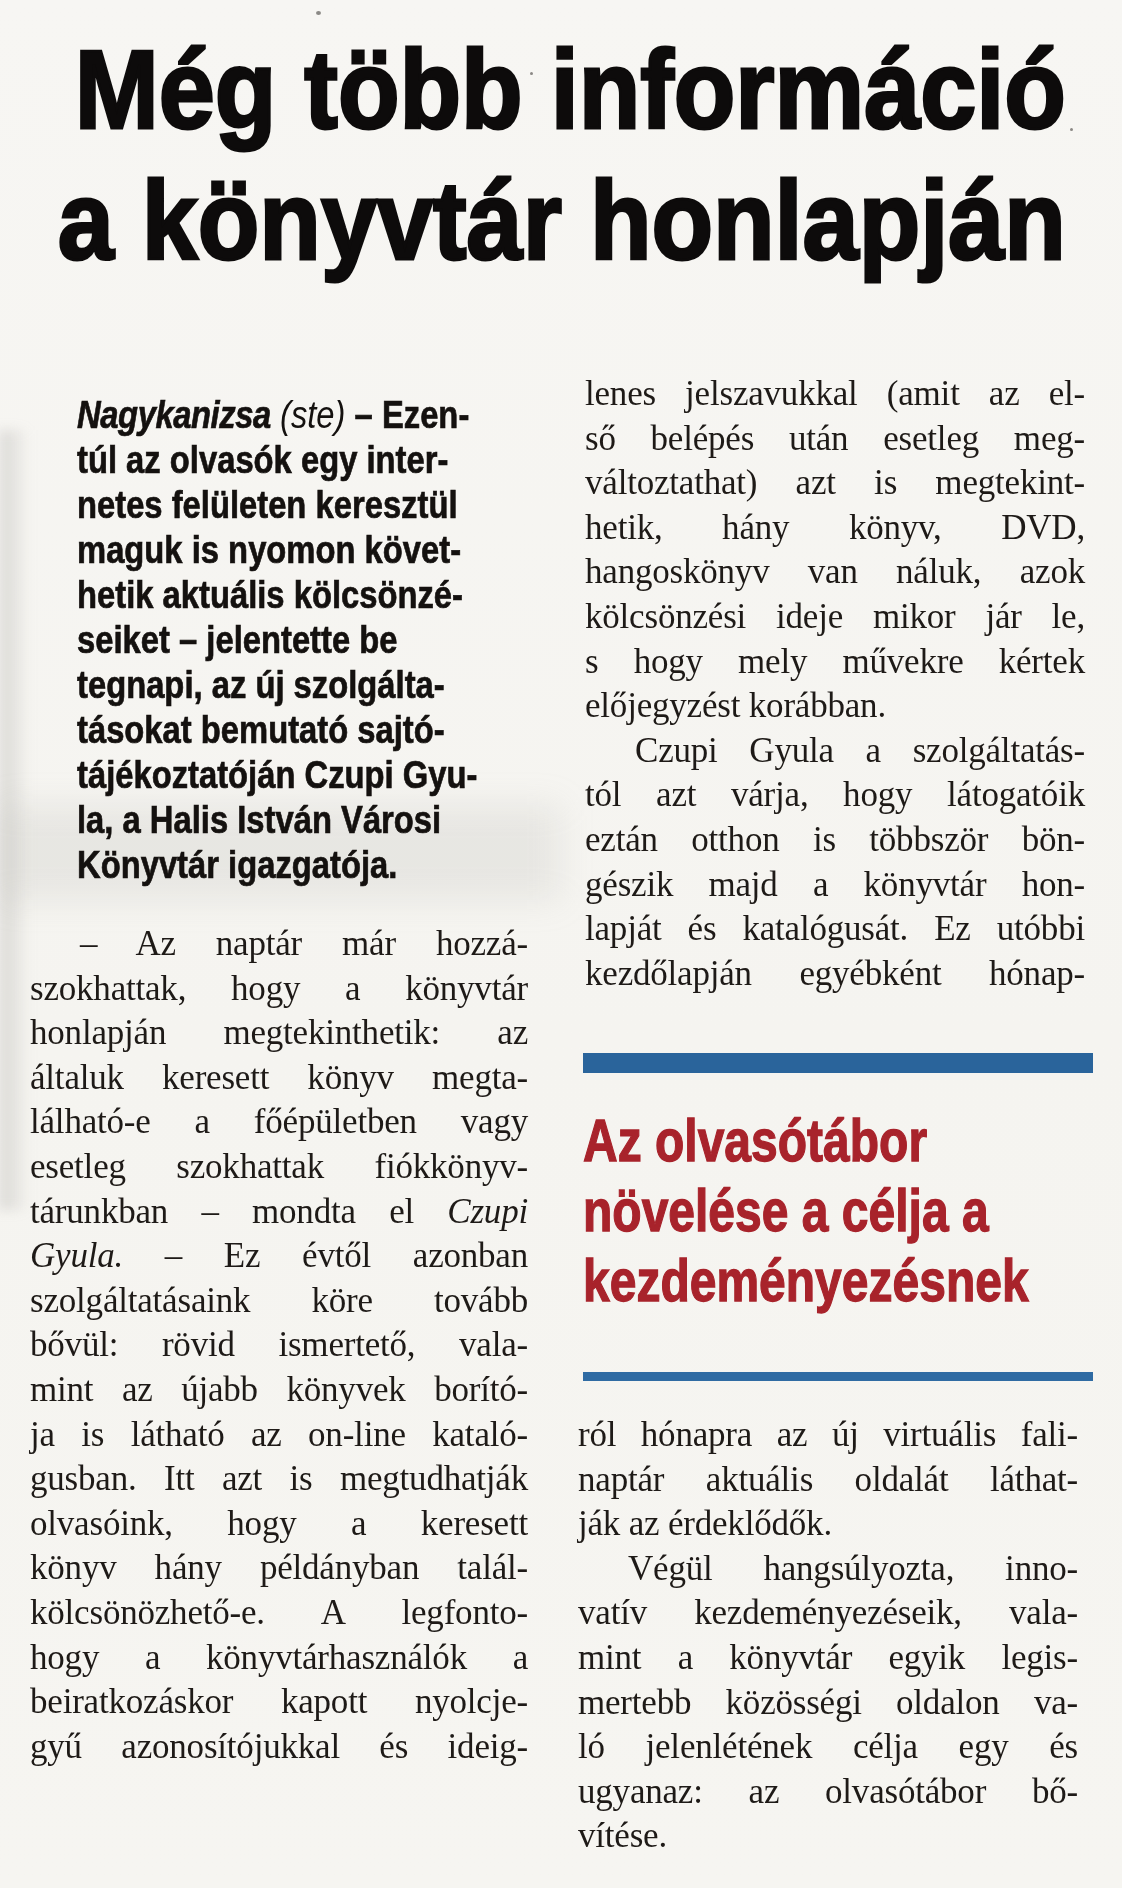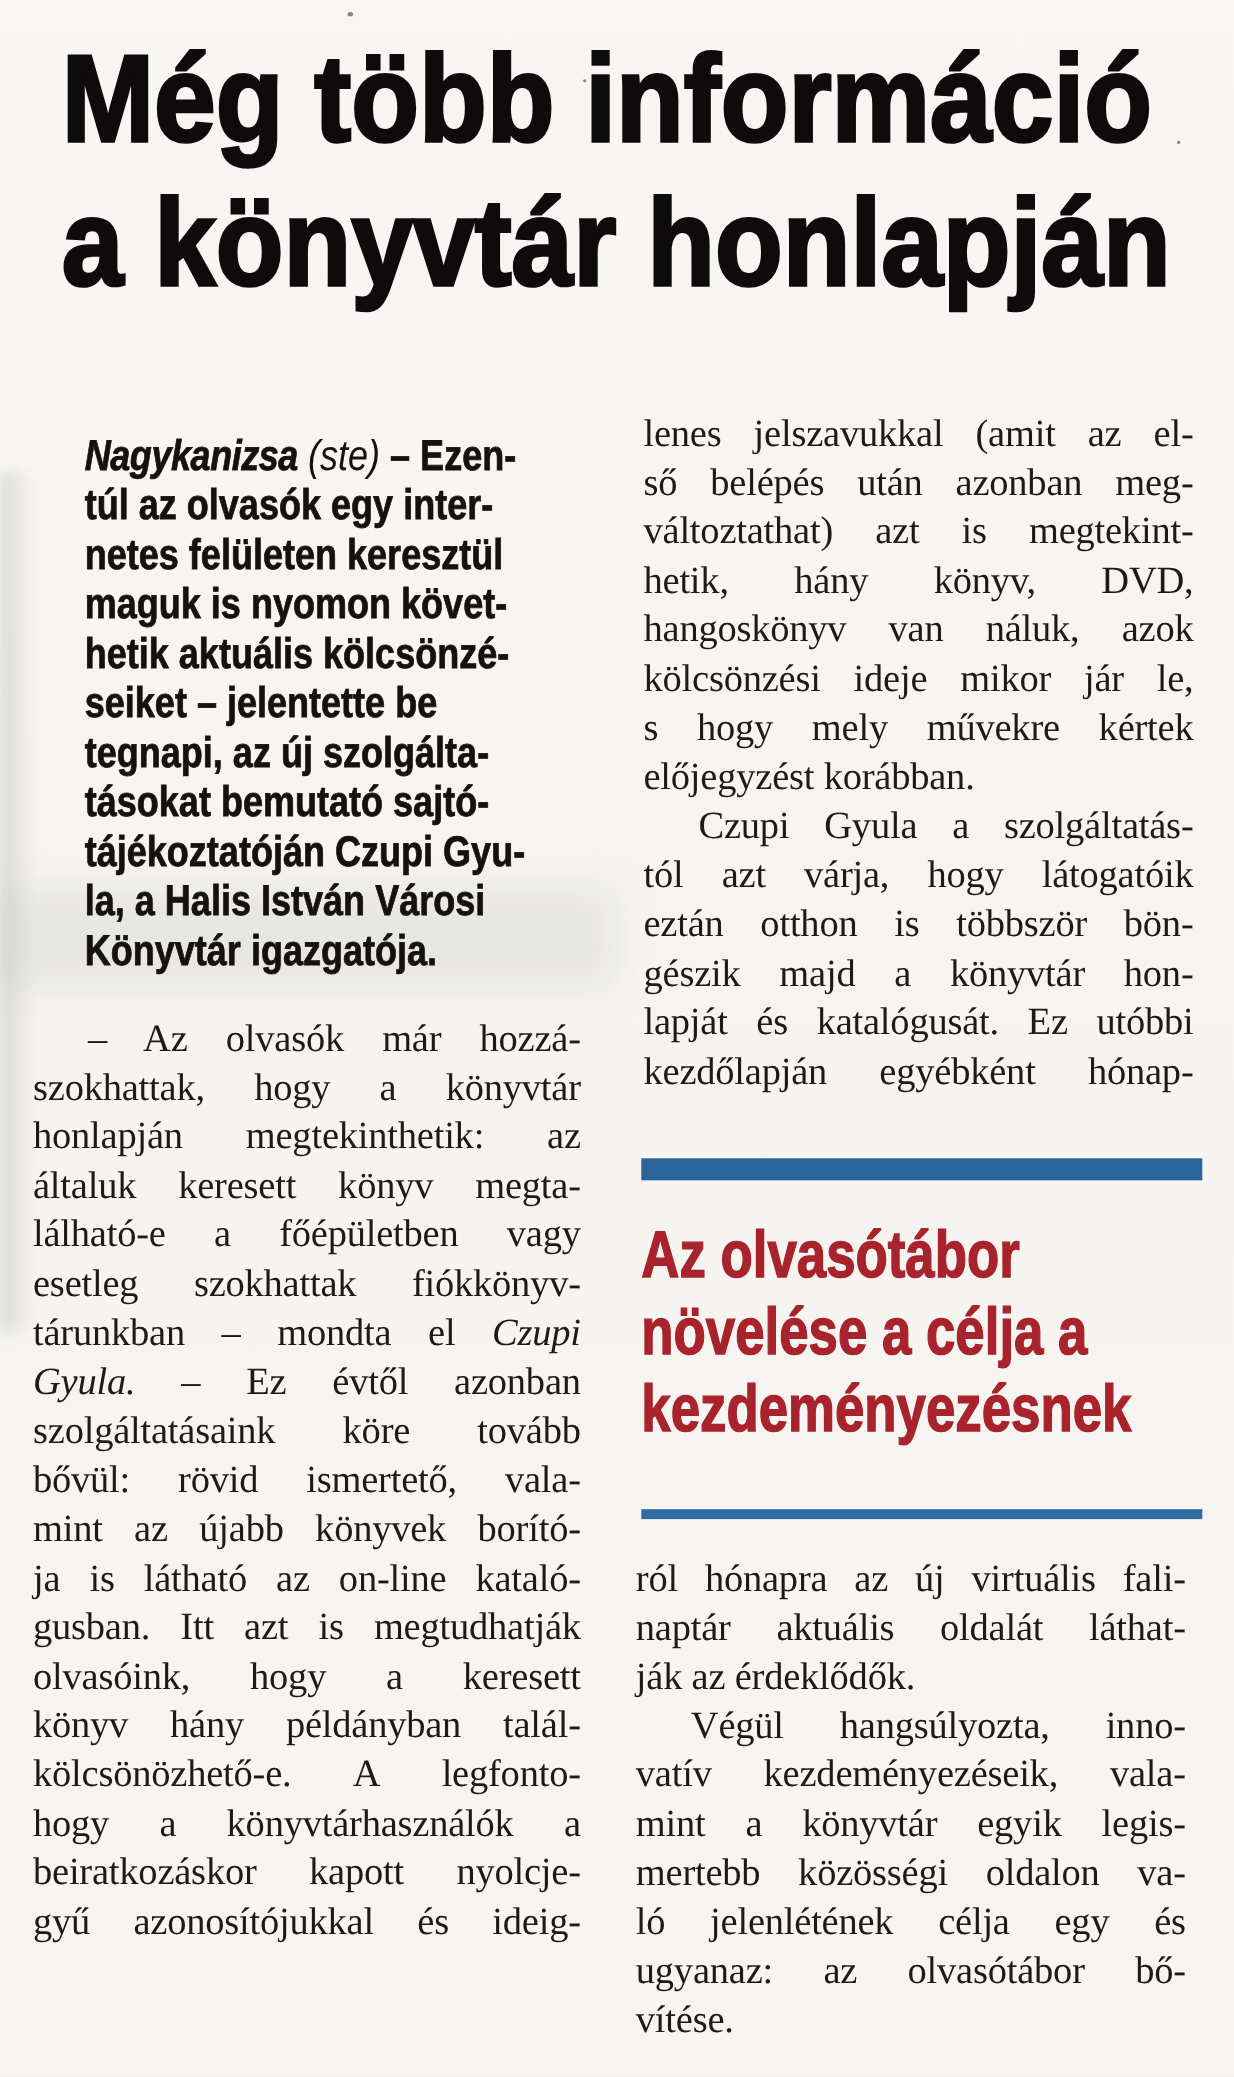--- a/index.html
+++ b/index.html
@@ -27,21 +27,21 @@
     filter:blur(16px);
   }
   .speck{position:absolute;background:#332f2b;border-radius:50%;opacity:.55;}
   .speck.s1{left:316px;top:11px;width:5px;height:4px;}
   .speck.s2{left:530px;top:72px;width:3px;height:3px;}
   .speck.s3{left:1070px;top:128px;width:3px;height:3px;}
 
   
   .headline{
     position:absolute;left:0;top:24px;width:1122px;
-    margin:0;text-align:left;
+    margin:0;text-align:right;
     color:var(--headline-ink,#0d0b0b);
     font:700 112px/131px "Liberation Sans",sans-serif;
     -webkit-text-stroke:3px currentColor;
   }
   .headline .tl{display:block;transform:scaleX(0.90);transform-origin:50% 50%;white-space:nowrap;}
 
   
   .lead{
     position:absolute;left:77px;top:392px;width:465px;
     color:#14110f;
@@ -100,21 +100,21 @@
       <div class="tl"><span>hetik aktuális kölcsönzé-</span></div>
       <div class="tl"><span>seiket – jelentette be</span></div>
       <div class="tl"><span>tegnapi, az új szolgálta-</span></div>
       <div class="tl"><span>tásokat bemutató sajtó-</span></div>
       <div class="tl"><span>tájékoztatóján Czupi Gyu-</span></div>
       <div class="tl"><span>la, a Halis István Városi</span></div>
       <div class="tl end"><span>Könyvtár igazgatója.</span></div>
     </section>
 
   <section class="body-left serif">
-      <div class="tl ind"><span>– Az olvasók már hozzá-</span></div>
+      <div class="tl ind"><span>– Az naptár már hozzá-</span></div>
       <div class="tl"><span>szokhattak, hogy a könyvtár</span></div>
       <div class="tl"><span>honlapján megtekinthetik: az</span></div>
       <div class="tl"><span>általuk keresett könyv megta-</span></div>
       <div class="tl"><span>lálható-e a főépületben vagy</span></div>
       <div class="tl"><span>esetleg szokhattak fiókkönyv-</span></div>
       <div class="tl"><span>tárunkban – mondta el </span><span class="ital">Czupi</span></div>
       <div class="tl"><span class="ital">Gyula.</span><span> – Ez évtől azonban</span></div>
       <div class="tl"><span>szolgáltatásaink köre tovább</span></div>
       <div class="tl"><span>bővül: rövid ismertető, vala-</span></div>
       <div class="tl"><span>mint az újabb könyvek borító-</span></div>
@@ -123,21 +123,21 @@
       <div class="tl"><span>olvasóink, hogy a keresett</span></div>
       <div class="tl"><span>könyv hány példányban talál-</span></div>
       <div class="tl"><span>kölcsönözhető-e. A legfonto-</span></div>
       <div class="tl"><span>hogy a könyvtárhasználók a</span></div>
       <div class="tl"><span>beiratkozáskor kapott nyolcje-</span></div>
       <div class="tl"><span>gyű azonosítójukkal és ideig-</span></div>
     </section>
 
   <section class="rc-upper serif">
       <div class="tl"><span>lenes jelszavukkal (amit az el-</span></div>
-      <div class="tl"><span>ső belépés után azonban meg-</span></div>
+      <div class="tl"><span>ső belépés után esetleg meg-</span></div>
       <div class="tl"><span>változtathat) azt is megtekint-</span></div>
       <div class="tl"><span>hetik, hány könyv, DVD,</span></div>
       <div class="tl"><span>hangoskönyv van náluk, azok</span></div>
       <div class="tl"><span>kölcsönzési ideje mikor jár le,</span></div>
       <div class="tl"><span>s hogy mely művekre kértek</span></div>
       <div class="tl end"><span>előjegyzést korábban.</span></div>
       <div class="tl ind"><span>Czupi Gyula a szolgáltatás-</span></div>
       <div class="tl"><span>tól azt várja, hogy látogatóik</span></div>
       <div class="tl"><span>eztán otthon is többször bön-</span></div>
       <div class="tl"><span>gészik majd a könyvtár hon-</span></div>

